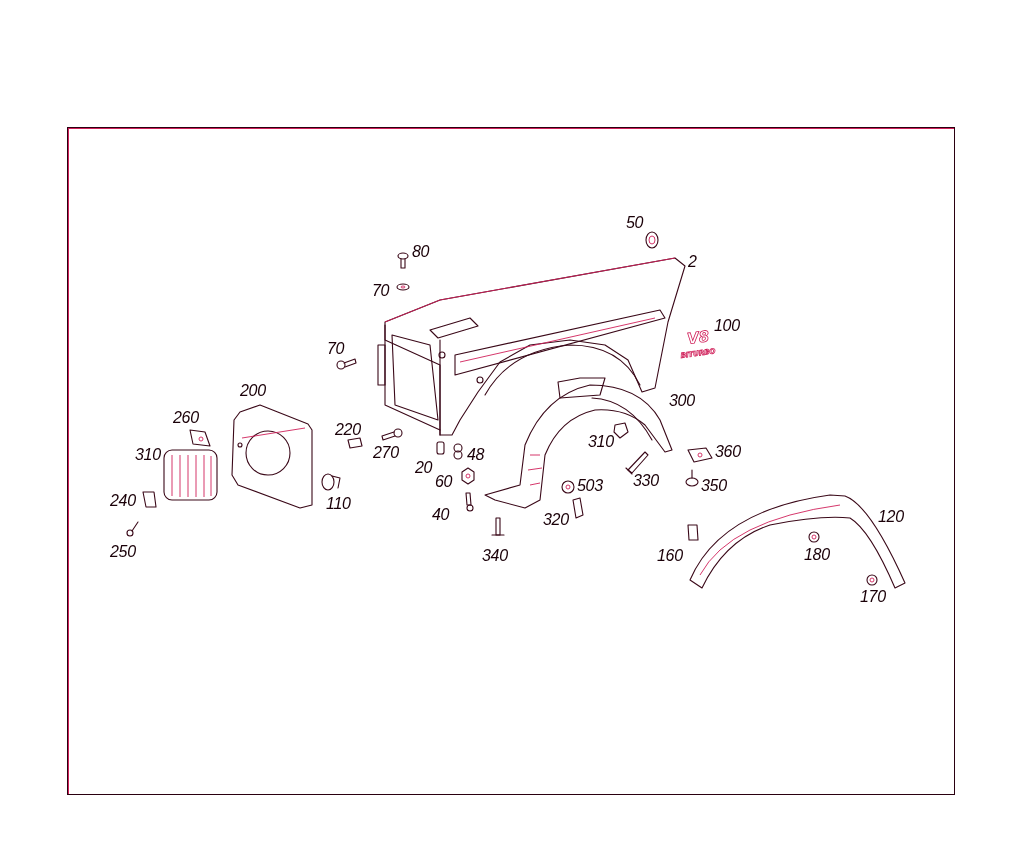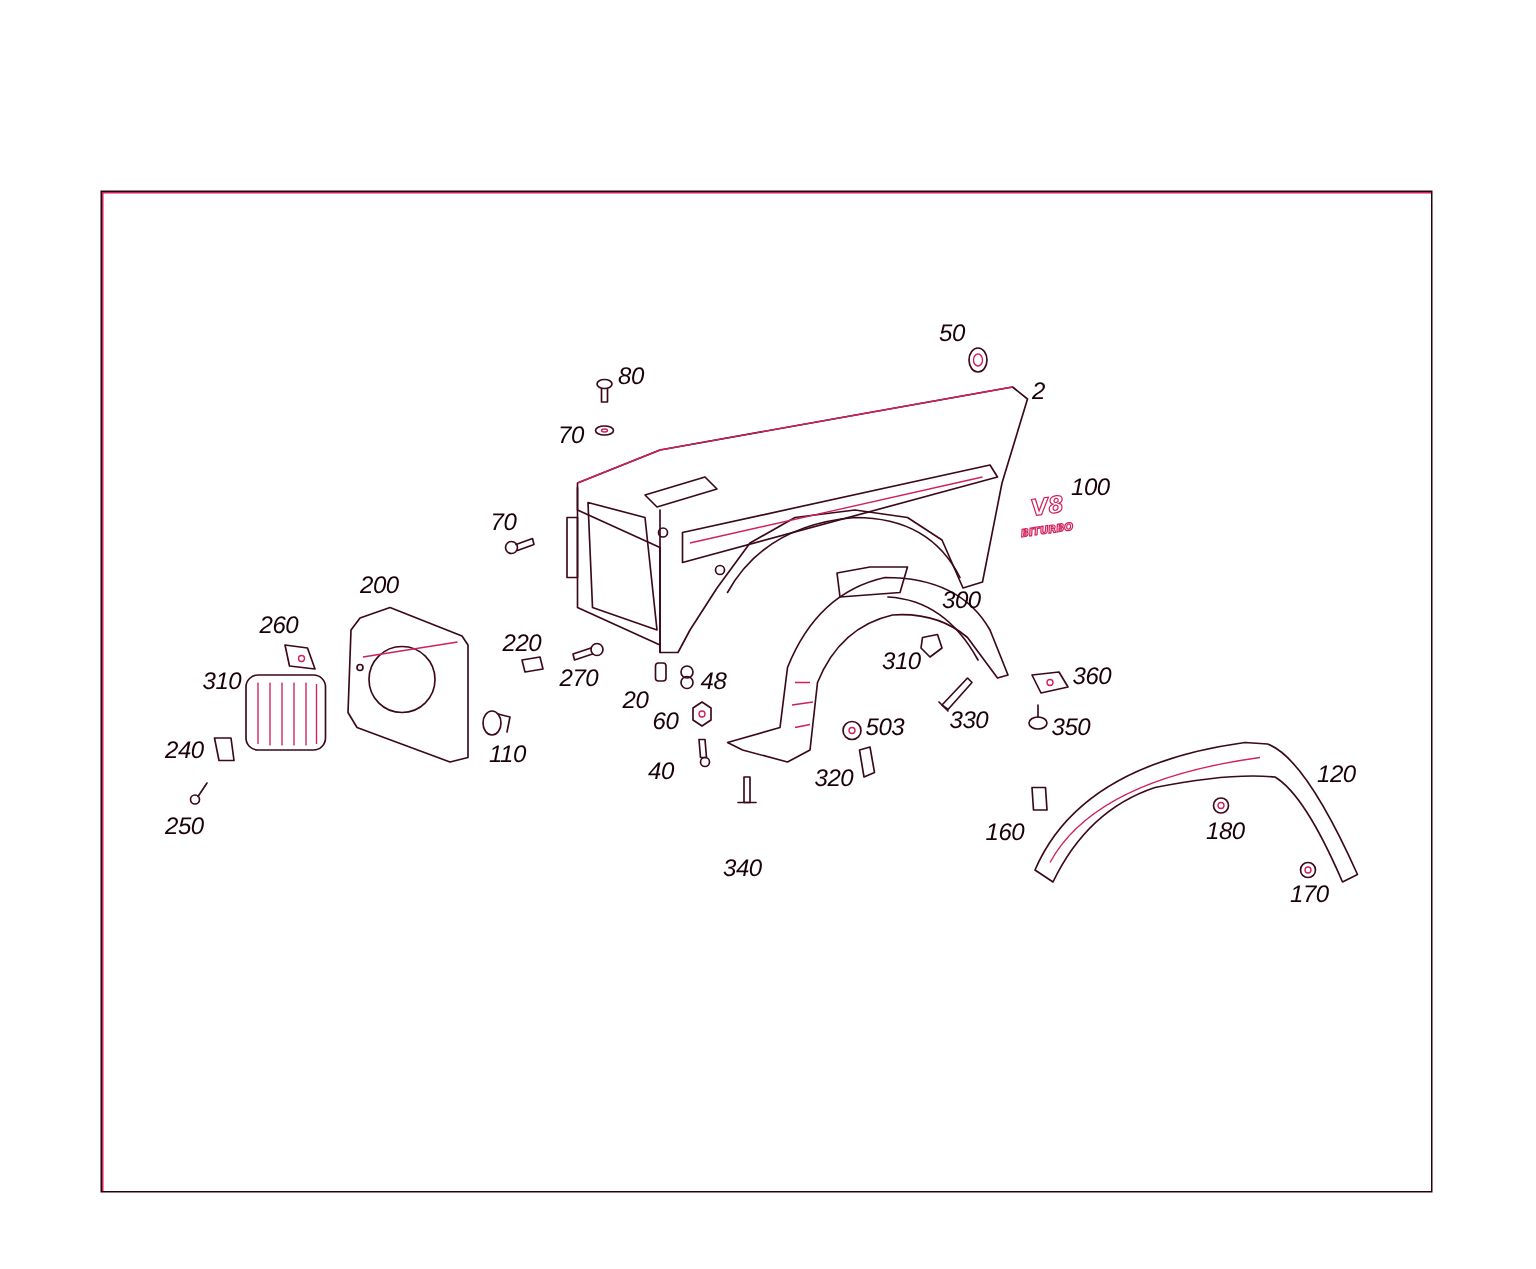--- a/index.html
+++ b/index.html
@@ -172,20 +172,20 @@
 <div class="lbl" style="left:657px;top:548px">160</div>
 <div class="lbl" style="left:860px;top:589px">170</div>
 <div class="lbl" style="left:240px;top:383px">200</div>
 <div class="lbl" style="left:326px;top:496px">110</div>
 <div class="lbl" style="left:335px;top:422px">220</div>
 <div class="lbl" style="left:135px;top:447px">310</div>
 <div class="lbl" style="left:110px;top:493px">240</div>
 <div class="lbl" style="left:110px;top:544px">250</div>
 <div class="lbl" style="left:173px;top:410px">260</div>
 <div class="lbl" style="left:373px;top:445px">270</div>
-<div class="lbl" style="left:628px;top:393px">300</div>
+<div class="lbl" style="left:669px;top:393px">300</div>
 <div class="lbl" style="left:588px;top:434px">310</div>
 <div class="lbl" style="left:543px;top:512px">320</div>
 <div class="lbl" style="left:577px;top:478px">503</div>
 <div class="lbl" style="left:633px;top:473px">330</div>
-<div class="lbl" style="left:482px;top:572px">340</div>
+<div class="lbl" style="left:482px;top:548px">340</div>
 <div class="lbl" style="left:701px;top:478px">350</div>
 <div class="lbl" style="left:715px;top:444px">360</div>
 
 </body></html>

